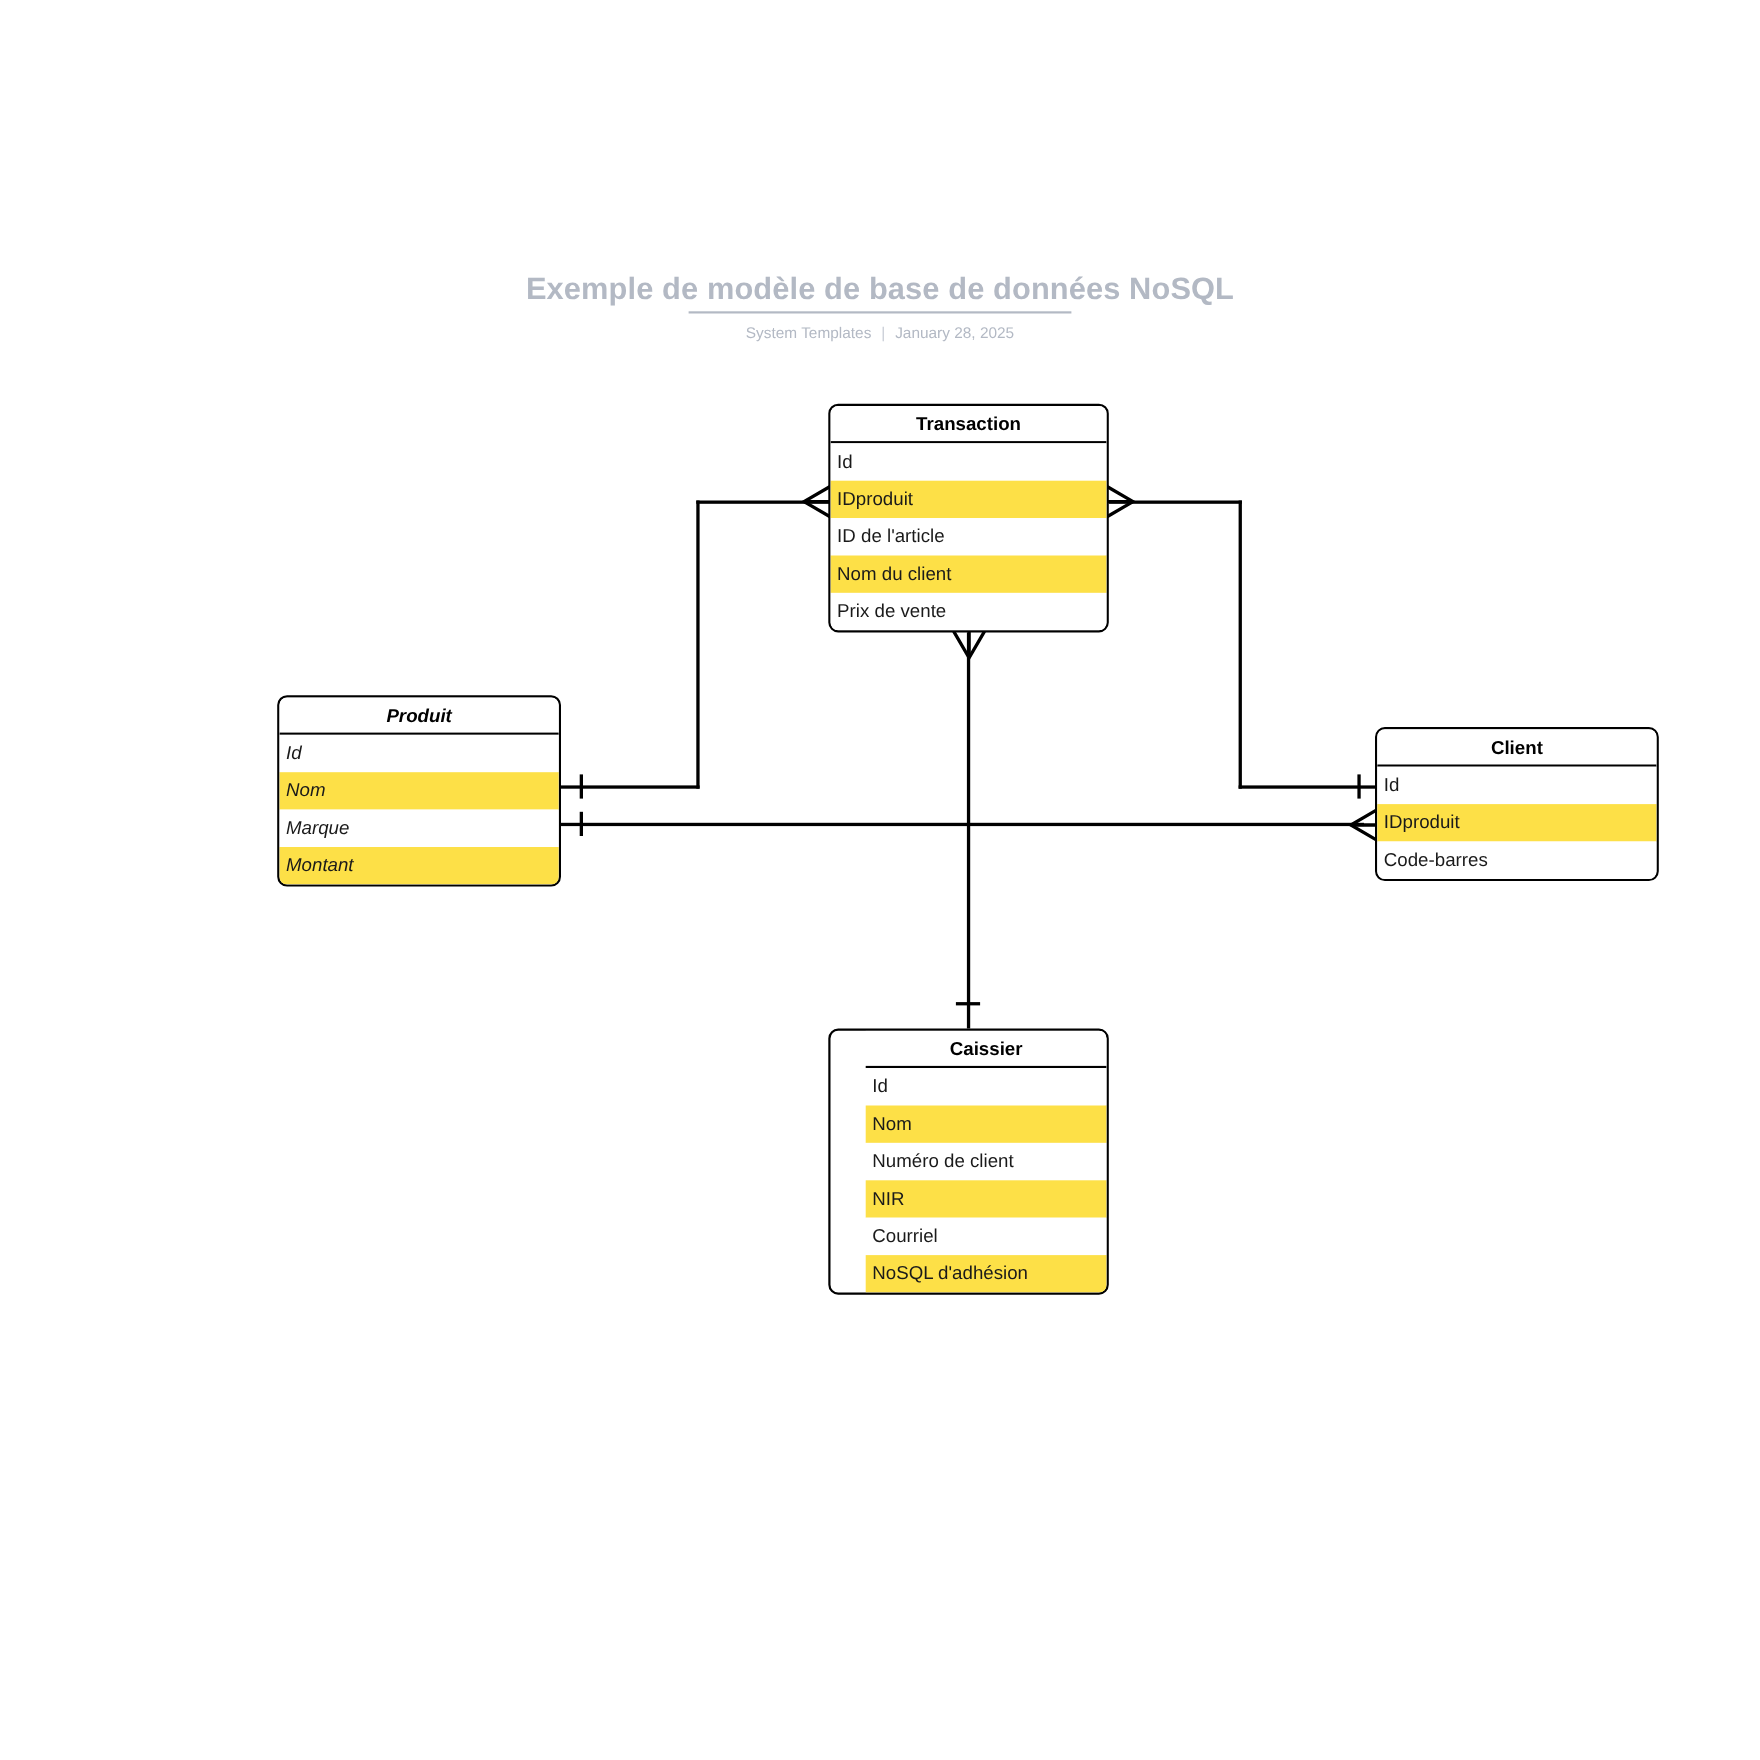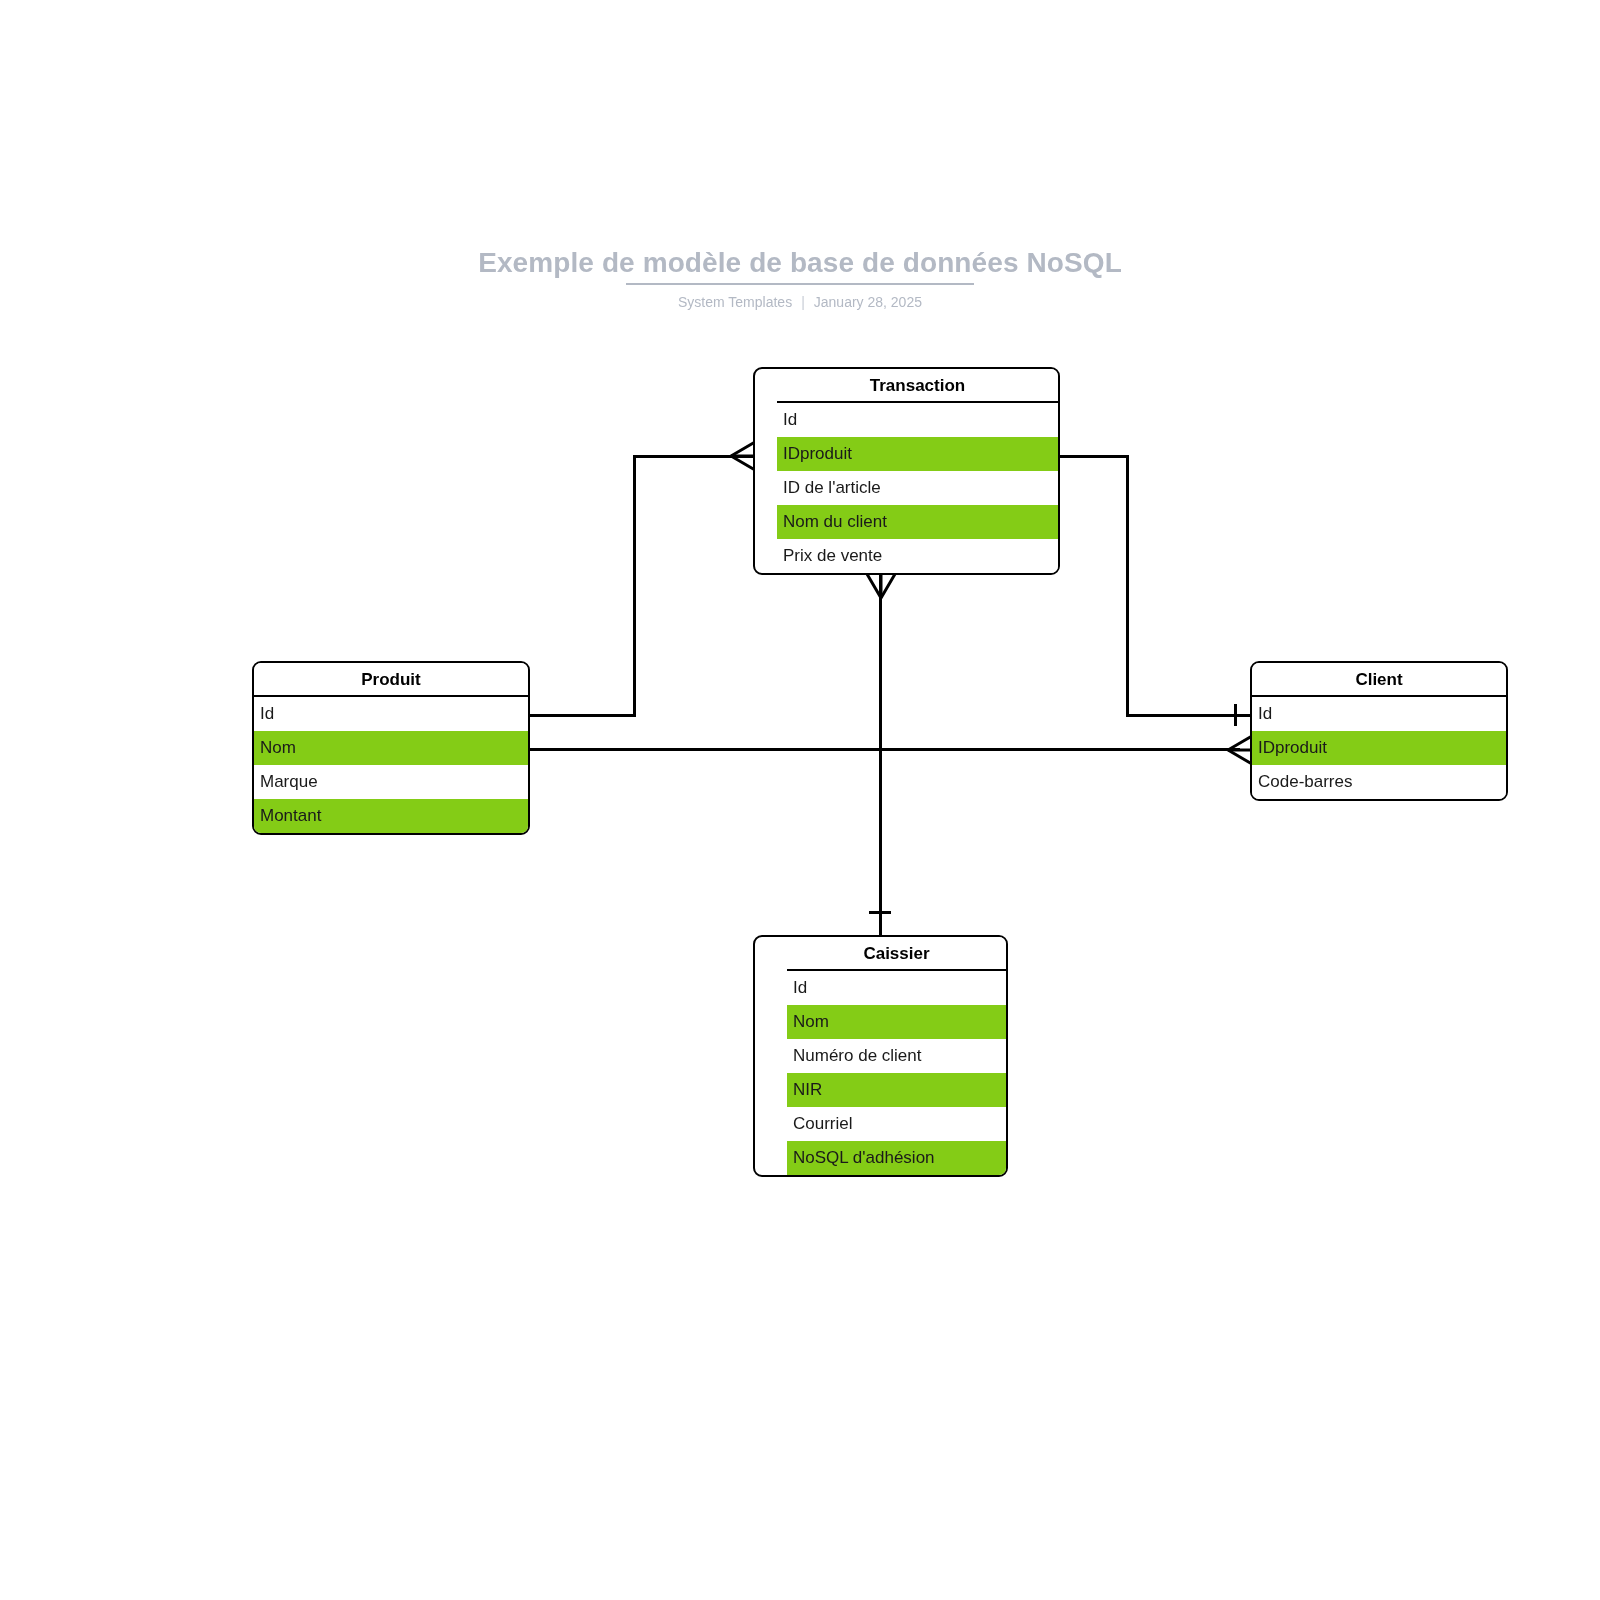--- a/index.html
+++ b/index.html
@@ -87,21 +87,21 @@
     line-height: 34px;
     font-size: 17px;
     color: #1a1a1a;
     padding-left: 6px;
     box-sizing: border-box;
     background: #ffffff;
     white-space: nowrap;
     overflow: hidden;
   }
   .row.alt {
-    background: #84cc16;
+    background: #fde047;
   }
 
   
   .conn {
     position: absolute;
     background: #000000;
     z-index: 1;
   }
   .conn.h { height: 3px; }
   .conn.v { width: 3px; }
@@ -170,32 +170,32 @@
 
   <div class="conn v" style="left:879px; top:575px; height:360px;"></div>
   <div class="crow" style="left:865px; top:572px;">
     <svg width="32" height="28" viewBox="0 0 32 28">
       <path d="M2 2 L16 26 L30 2" fill="none" stroke="#000" stroke-width="3"></path>
       <path d="M16 2 L16 26" fill="none" stroke="#000" stroke-width="3"></path>
     </svg>
   </div>
   <div class="tick h" style="left:869px; top:911px;"></div>
 
-  <div class="entity" style="left:753px; top:367px; width:307px;padding-left:22px;">
+  <div class="entity" style="left:753px; top:367px; width:255px;">
     <div class="entity-title">Transaction</div>
     <div class="entity-rows">
       <div class="row">Id</div>
       <div class="row alt">IDproduit</div>
       <div class="row">ID de l'article</div>
       <div class="row alt">Nom du client</div>
       <div class="row">Prix de vente</div>
     </div>
   </div>
 
-  <div class="entity" style="left:252px; top:661px; width:278px;">
+  <div class="entity" style="left:252px; top:632px; width:258px;font-style:italic;">
     <div class="entity-title">Produit</div>
     <div class="entity-rows">
       <div class="row">Id</div>
       <div class="row alt">Nom</div>
       <div class="row">Marque</div>
       <div class="row alt">Montant</div>
     </div>
   </div>
 
   <div class="entity" style="left:1250px; top:661px; width:258px;">

